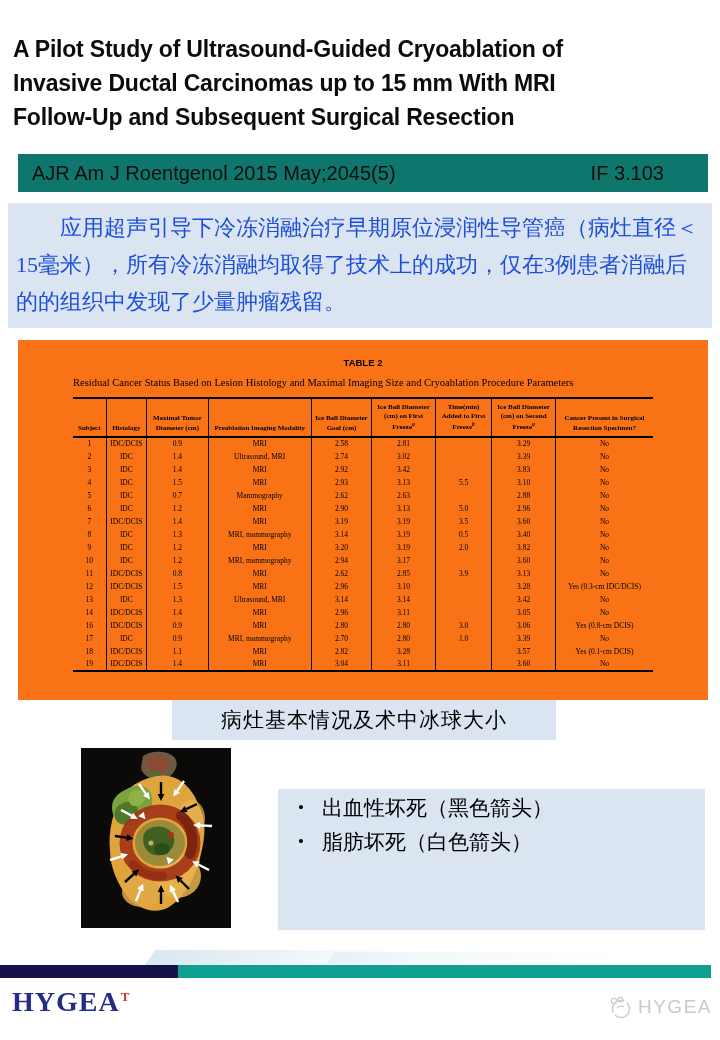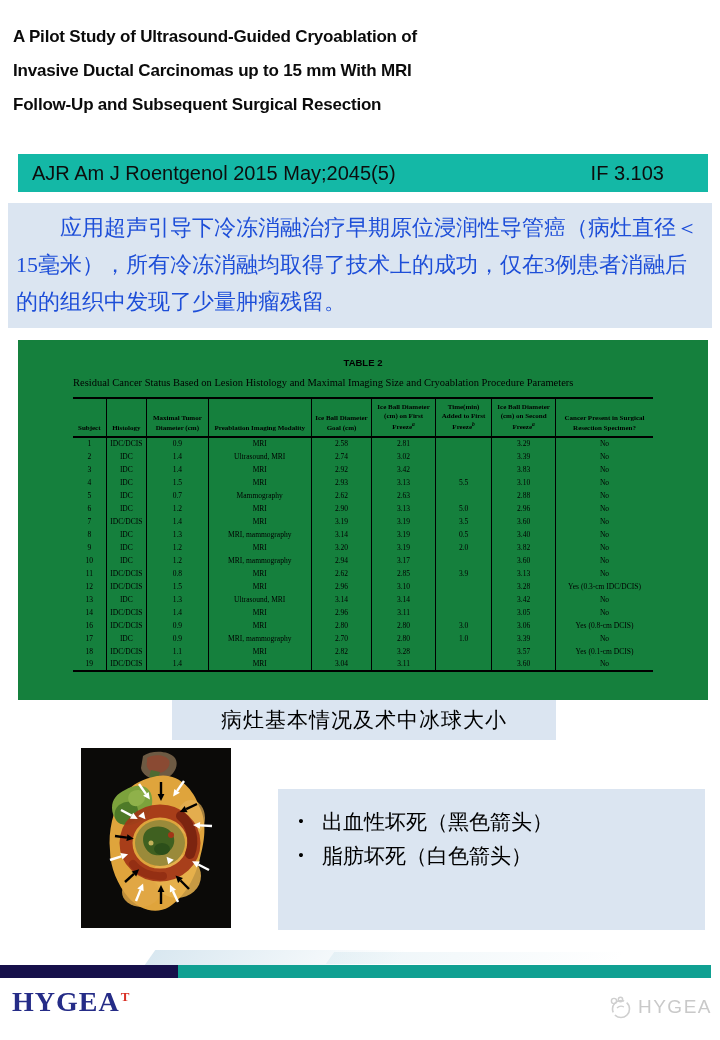--- a/index.html
+++ b/index.html
@@ -3,41 +3,41 @@
 <meta charset="utf-8">
 <style>
   * { margin:0; padding:0; box-sizing:border-box; }
   html,body { background:#888; }
   .page {
     position:relative; width:720px; height:1040px; margin:0 auto;
     background:#ffffff; overflow:hidden;
     font-family:"Liberation Sans", sans-serif; color:#000;
   }
   .title {
-    position:absolute; left:13px; top:20px; width:700px;
-    font-weight:bold; font-size:17px; line-height:34px; color:#0b0b0b;
+    position:absolute; left:13px; top:32px; width:700px;
+    font-weight:bold; font-size:23px; line-height:34px; color:#0b0b0b;
     white-space:pre-line; letter-spacing:-0.2px;
   }
   .citation-bar {
     position:absolute; left:18px; top:154px; width:690px; height:38px;
-    background:#14b8a6; display:flex; align-items:center; justify-content:space-between;
+    background:#0f766e; display:flex; align-items:center; justify-content:space-between;
     padding:15px 14px; font-size:20px; color:#0d0d0d;
   }
   .citation-bar .if { padding-right:30px; }
   .abstract {
     position:absolute; left:8px; top:203px; width:704px; min-height:116px;
     background:#dbe5f1; padding:6px 8px 8px 8px;
     font-family:"Liberation Serif","DejaVu Serif",serif;
     font-size:22px; line-height:37px; color:#1d4ed8;
   }
   .abstract p { text-indent:2em; }
 
   .table-figure {
     position:absolute; left:18px; top:340px; width:690px; height:360px;
-    background:#15803d; font-family:"Liberation Serif","DejaVu Serif",serif; color:#000;
+    background:#f97316; font-family:"Liberation Serif","DejaVu Serif",serif; color:#000;
   }
   .tf-inner { width:580px; margin:0 auto; }
   .tf-label { text-align:center; font-family:"Liberation Sans",sans-serif; font-weight:bold; font-size:9.5px; padding-top:17px; }
   .tf-caption { font-size:10.5px; margin-top:9px; }
   table.journal {
     border-collapse:collapse; width:100%; margin-top:9px;
     font-size:7.5px; table-layout:fixed;
   }
   table.journal thead th {
     border-top:2px solid #000; border-bottom:2px solid #000;
@@ -53,21 +53,21 @@
   .table-label-bar {
     position:absolute; left:172px; top:700px; width:384px; height:40px;
     background:#dbe5f1; display:flex; align-items:center; justify-content:center;
     font-family:"Liberation Serif","DejaVu Serif",serif; font-size:21px; letter-spacing:1px;
   }
 
   .specimen { position:absolute; left:81px; top:748px; width:150px; height:180px; }
 
   .bullet-box {
     position:absolute; left:278px; top:789px; width:427px; height:141px;
-    background:#dbe5f1; padding:16px 8px 2px 16px;
+    background:#dbe5f1; padding:2px 8px 2px 16px;
     font-family:"Liberation Serif","DejaVu Serif",serif; font-size:21px; line-height:34px;
   }
   .bullet-box ul { list-style:none; padding-left:28px; }
   .bullet-box li { position:relative; }
   .bullet-box li::before { content:"\2022"; position:absolute; left:-24px; top:0; font-size:17px; }
 
   .wisp1 {
     position:absolute; left:150px; top:950px; width:250px; height:15px;
     background:linear-gradient(100deg, rgba(185,212,228,0.55), rgba(255,255,255,0));
     transform:skewX(-35deg);

